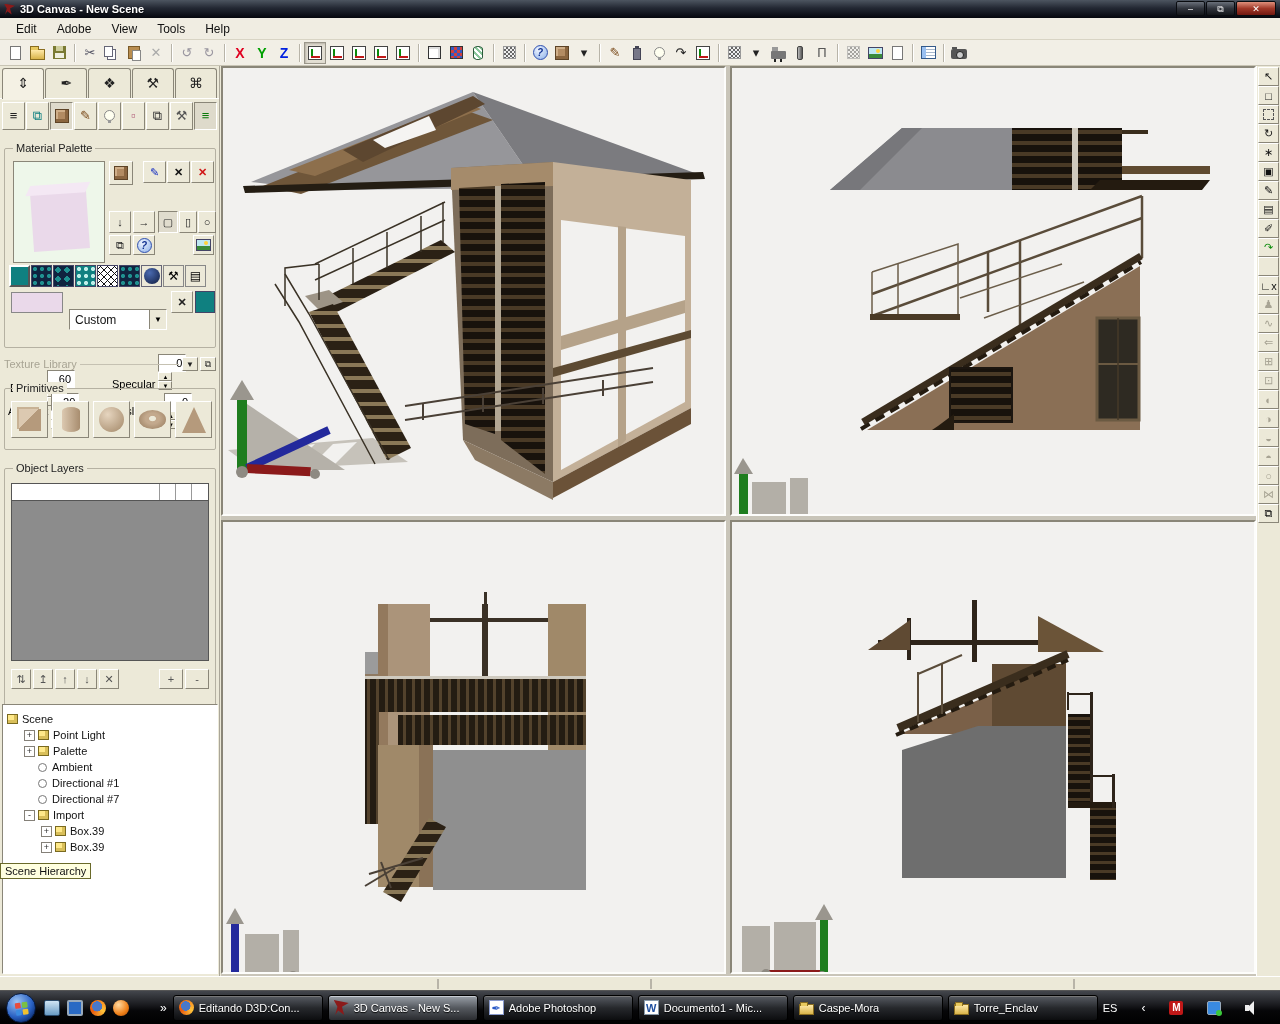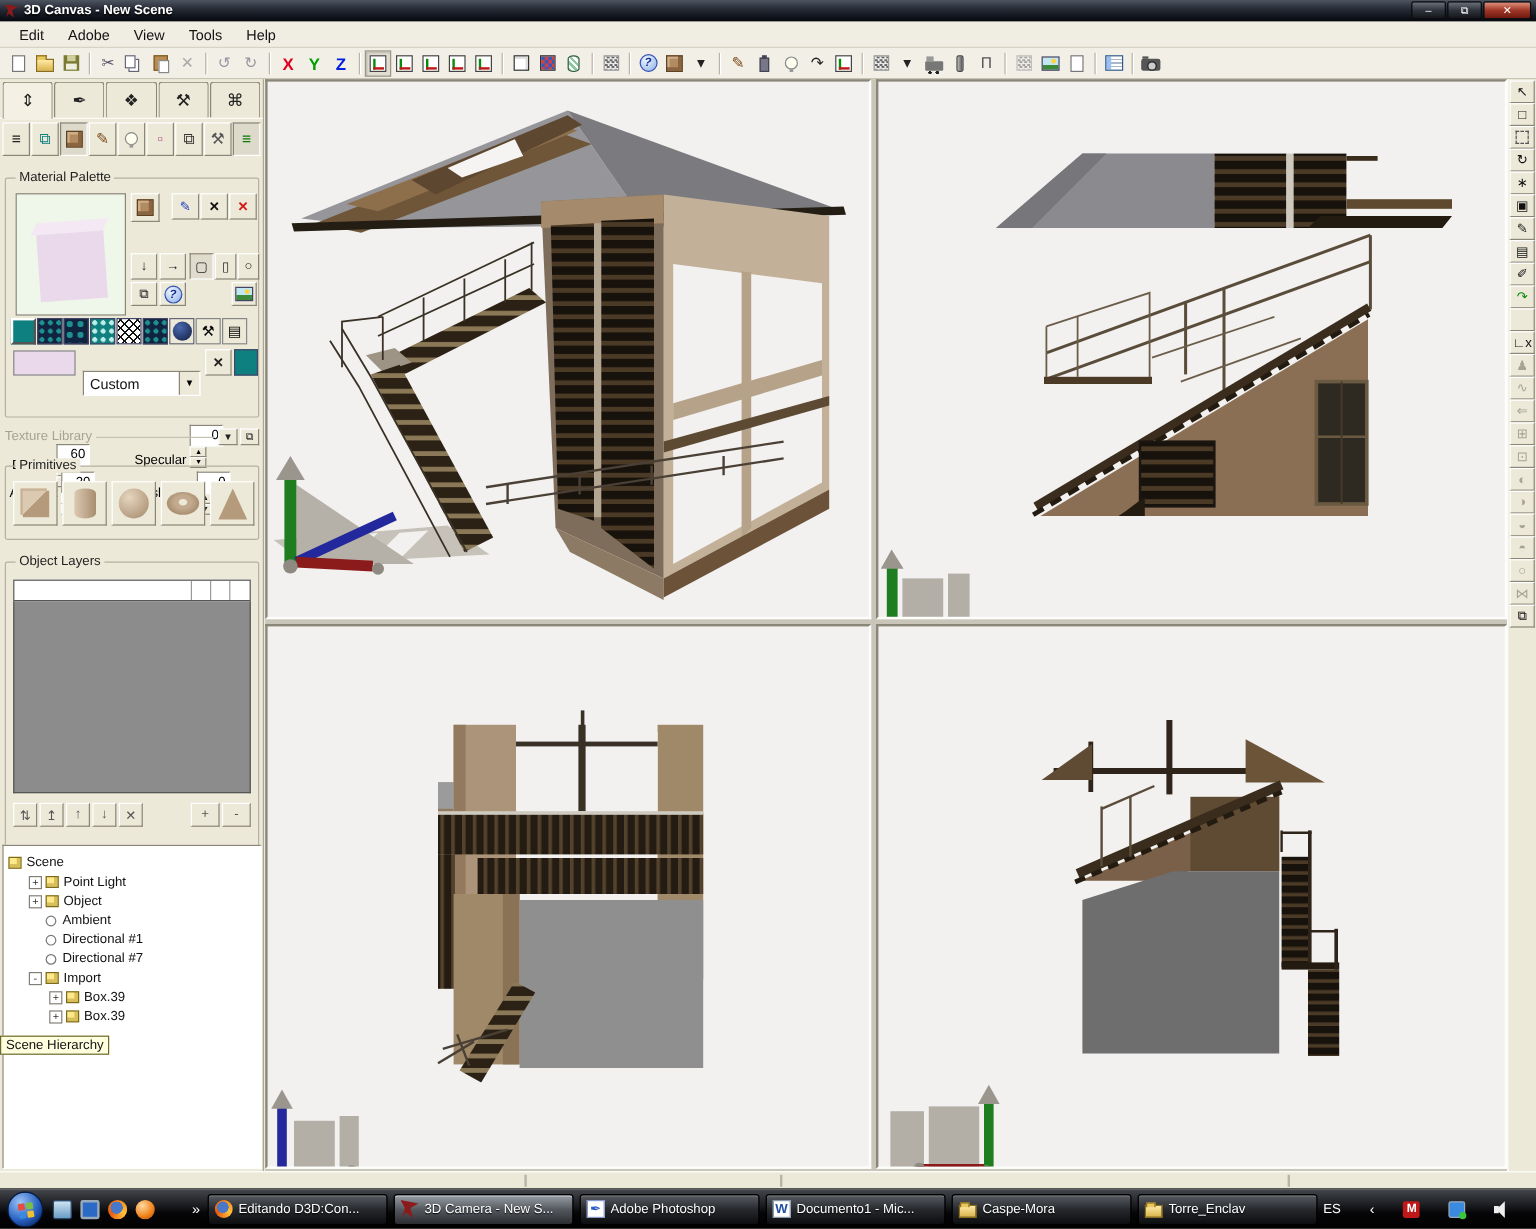--- a/index.html
+++ b/index.html
@@ -511,21 +511,21 @@
               <span>Scene</span>
             </div>
             <div class="trow" style="padding-left:19px;">
               <span class="exp">+</span>
               <span class="t-cube"></span>
               <span>Point Light</span>
             </div>
             <div class="trow" style="padding-left:19px;">
               <span class="exp">+</span>
               <span class="t-cube"></span>
-              <span>Object</span>
+              <span>Palette</span>
             </div>
             <div class="trow" style="padding-left:19px;">
               <span class="expsp"></span>
               <span class="t-bulb"></span>
               <span>Ambient</span>
             </div>
             <div class="trow" style="padding-left:19px;">
               <span class="expsp"></span>
               <span class="t-bulb"></span>
               <span>Directional #1</span>
@@ -879,21 +879,21 @@
         <span class="qli k-calculator"></span>
       </div>
     <span class="qlmore">»</span>
     <div style="display:flex;" id="taskbuttons">
         <div class="tkb">
           <span class="tkicon k-firefox"></span>
           <span class="lbl">Editando D3D:Con...</span>
         </div>
         <div class="tkb active">
           <span class="tkicon k-3dcanvas"></span>
-          <span class="lbl">3D Camera - New S...</span>
+          <span class="lbl">3D Canvas - New S...</span>
         </div>
         <div class="tkb">
           <span class="tkicon k-photoshop">✒</span>
           <span class="lbl">Adobe Photoshop</span>
         </div>
         <div class="tkb">
           <span class="tkicon k-word">W</span>
           <span class="lbl">Documento1 - Mic...</span>
         </div>
         <div class="tkb">

